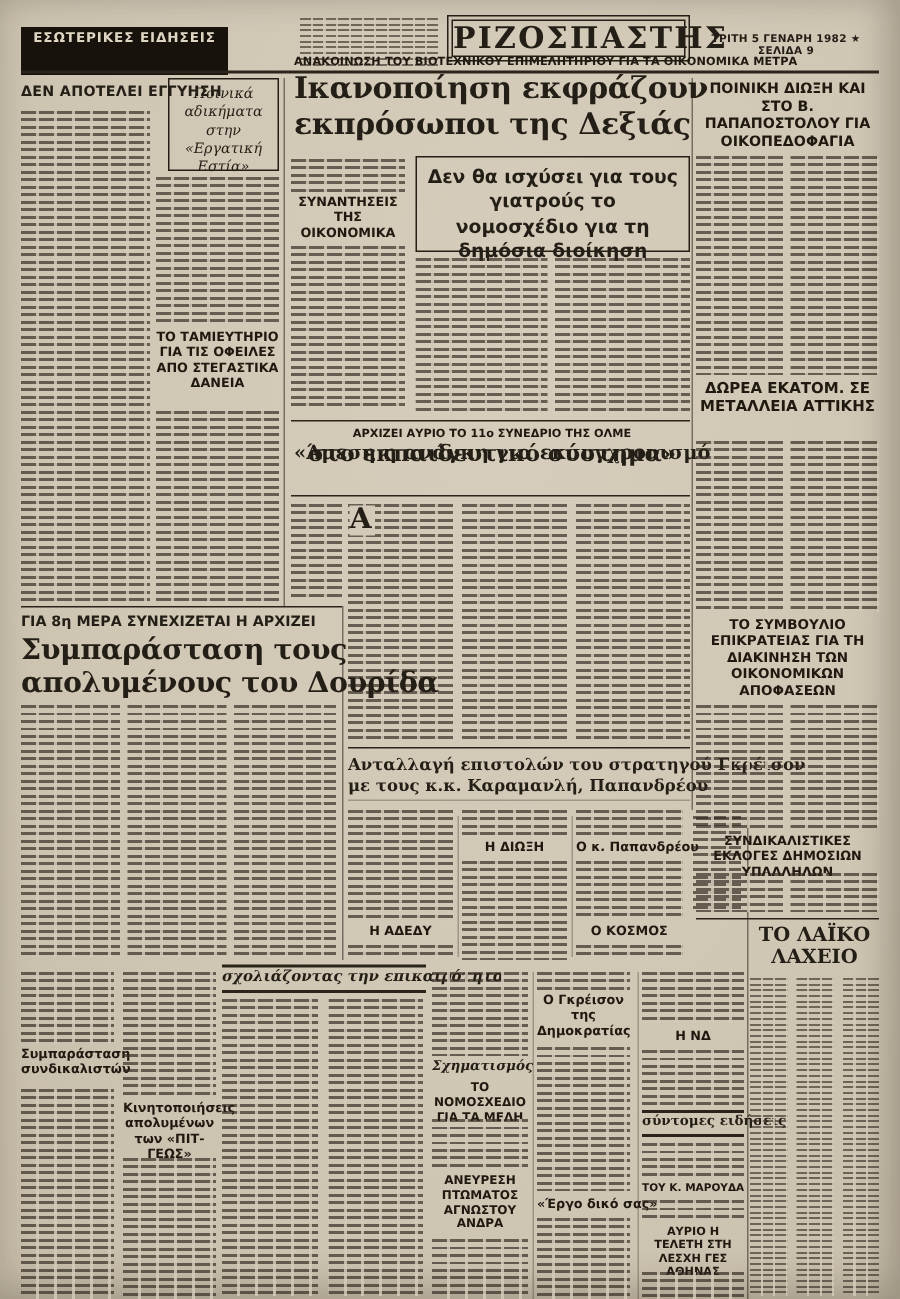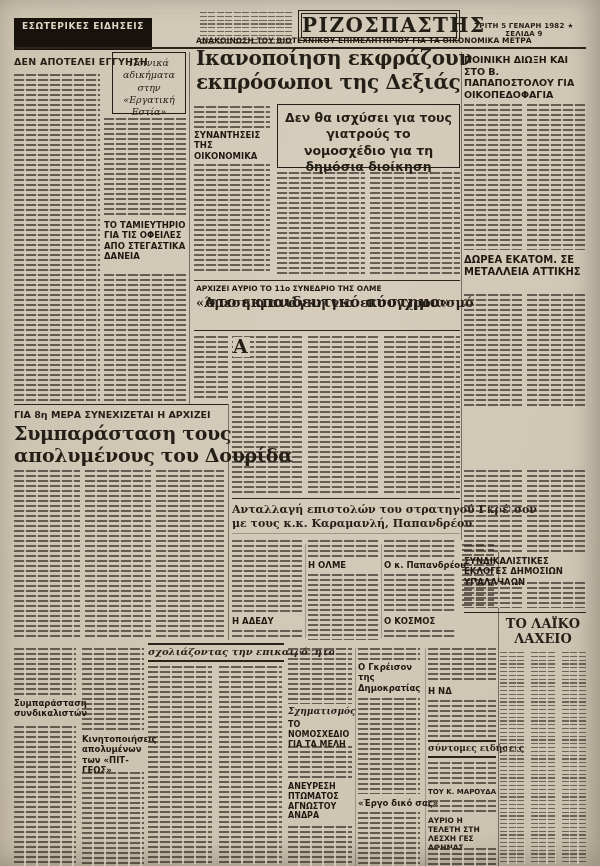--- a/index.html
+++ b/index.html
@@ -22,21 +22,21 @@
         repeating-linear-gradient(90deg, rgba(211,202,185,0) 0 10px, rgba(211,202,185,.85) 10px 12px),
         repeating-linear-gradient(180deg, rgba(46,38,29,.66) 0 1.7px, rgba(0,0,0,0) 1.7px 5px);}
   .tx-fine{background-image:
         repeating-linear-gradient(90deg, rgba(211,202,185,0) 0 7px, rgba(211,202,185,.85) 7px 8.5px),
         repeating-linear-gradient(180deg, rgba(46,38,29,.6) 0 1.3px, rgba(0,0,0,0) 1.3px 3.8px);}
   .banner{background:#17120c;color:#ded6c3;font-size:9px;font-weight:700;line-height:16px;
           text-align:center;letter-spacing:.6px;}
   .masthead{border:4px double #241f16;font-size:20px;font-weight:700;line-height:22px;
             text-align:center;letter-spacing:1.5px;}
   .boxed{border:1.5px solid #241f16;}
-  .subhead{font-weight:700;line-height:1.22;color:#1f1910;}
+  .subhead{font-weight:700;text-align:center;line-height:1.22;color:#1f1910;}
   .dropcap{font-family:"DejaVu Serif",serif;font-weight:700;font-size:19px;line-height:19px;
            background:#d3cab9;padding:0 2px 1px 0;}
 </style>
 </head>
 <body>
 
 <div class="page">
 
   <div class="s banner" style="left:14px;top:18px;width:138px;height:32px">ΕΣΩΤΕΡΙΚΕΣ ΕΙΔΗΣΕΙΣ</div>
   <div class="s tx-fine" style="left:200px;top:12px;width:92px;height:32px"></div>
@@ -100,21 +100,21 @@
   <div class="s rule" style="left:232px;top:498px;width:228px;height:1px"></div>
   <div class="s serif b nw c" style="left:232px;top:503px;width:228px;font-size:11px">Ανταλλαγή επιστολών του στρατηγού Γκρέισον</div>
   <div class="s serif b nw c" style="left:232px;top:517px;width:228px;font-size:11px">με τους κ.κ. Καραμανλή, Παπανδρέου</div>
   <div class="s vr-light" style="left:232px;top:533px;width:228px;height:1px"></div>
 
   <div class="s tx" style="left:232px;top:540px;width:70px;height:72px"></div>
   <div class="s subhead sans" style="left:232px;top:616px;width:70px;font-size:8.5px">Η ΑΔΕΔΥ</div>
   <div class="s tx" style="left:232px;top:630px;width:70px;height:10px"></div>
 
   <div class="s tx" style="left:308px;top:540px;width:70px;height:18px"></div>
-  <div class="s subhead sans" style="left:308px;top:560px;width:70px;font-size:8.5px">Η ΟΛΜΕ</div>
+  <div class="s subhead sans" style="left:308px;top:560px;width:70px;font-size:8.5px">Η ΔΙΩΞΗ</div>
   <div class="s tx" style="left:308px;top:574px;width:70px;height:66px"></div>
 
   <div class="s tx" style="left:384px;top:540px;width:71px;height:18px"></div>
   <div class="s subhead sans nw" style="left:384px;top:560px;width:71px;font-size:8.5px">Ο κ. Παπανδρέου</div>
   <div class="s tx" style="left:384px;top:574px;width:71px;height:38px"></div>
   <div class="s subhead sans" style="left:384px;top:616px;width:71px;font-size:8.5px">Ο ΚΟΣΜΟΣ</div>
   <div class="s tx" style="left:384px;top:630px;width:71px;height:10px"></div>
 
   <div class="s vr-light" style="left:305px;top:544px;height:94px"></div>
   <div class="s vr-light" style="left:381px;top:544px;height:94px"></div>
@@ -152,20 +152,21 @@
   <div class="s vr" style="left:498px;top:544px;height:322px"></div>
 
   <div class="s subhead sans" style="left:464px;top:54px;width:122px;font-size:9.5px">ΠΟΙΝΙΚΗ ΔΙΩΞΗ ΚΑΙ ΣΤΟ Β. ΠΑΠΑΠΟΣΤΟΛΟΥ ΓΙΑ ΟΙΚΟΠΕΔΟΦΑΓΙΑ</div>
   <div class="s tx" style="left:464px;top:104px;width:58px;height:146px"></div>
   <div class="s tx" style="left:527px;top:104px;width:59px;height:146px"></div>
 
   <div class="s subhead sans" style="left:464px;top:254px;width:122px;font-size:10px">ΔΩΡΕΑ ΕΚΑΤΟΜ. ΣΕ ΜΕΤΑΛΛΕΙΑ ΑΤΤΙΚΗΣ</div>
   <div class="s tx" style="left:464px;top:294px;width:58px;height:114px"></div>
   <div class="s tx" style="left:527px;top:294px;width:59px;height:114px"></div>
 
+  <div class="s subhead sans" style="left:464px;top:412px;width:122px;font-size:9px">ΤΟ ΣΥΜΒΟΥΛΙΟ ΕΠΙΚΡΑΤΕΙΑΣ ΓΙΑ ΤΗ ΔΙΑΚΙΝΗΣΗ ΤΩΝ ΟΙΚΟΝΟΜΙΚΩΝ ΑΠΟΦΑΣΕΩΝ</div>
   <div class="s tx" style="left:464px;top:470px;width:58px;height:82px"></div>
   <div class="s tx" style="left:527px;top:470px;width:59px;height:82px"></div>
 
   <div class="s subhead sans" style="left:464px;top:556px;width:122px;font-size:8.5px">ΣΥΝΔΙΚΑΛΙΣΤΙΚΕΣ ΕΚΛΟΓΕΣ ΔΗΜΟΣΙΩΝ ΥΠΑΛΛΗΛΩΝ</div>
   <div class="s tx" style="left:464px;top:582px;width:58px;height:26px"></div>
   <div class="s tx" style="left:527px;top:582px;width:59px;height:26px"></div>
 
   <div class="s rule" style="left:464px;top:612px;width:122px;height:1px"></div>
   <div class="s serif b c" style="left:500px;top:617px;width:86px;font-size:13px;line-height:1.15">ΤΟ ΛΑΪΚΟ ΛΑΧΕΙΟ</div>
   <div class="s tx-fine" style="left:500px;top:652px;width:25px;height:212px"></div>

